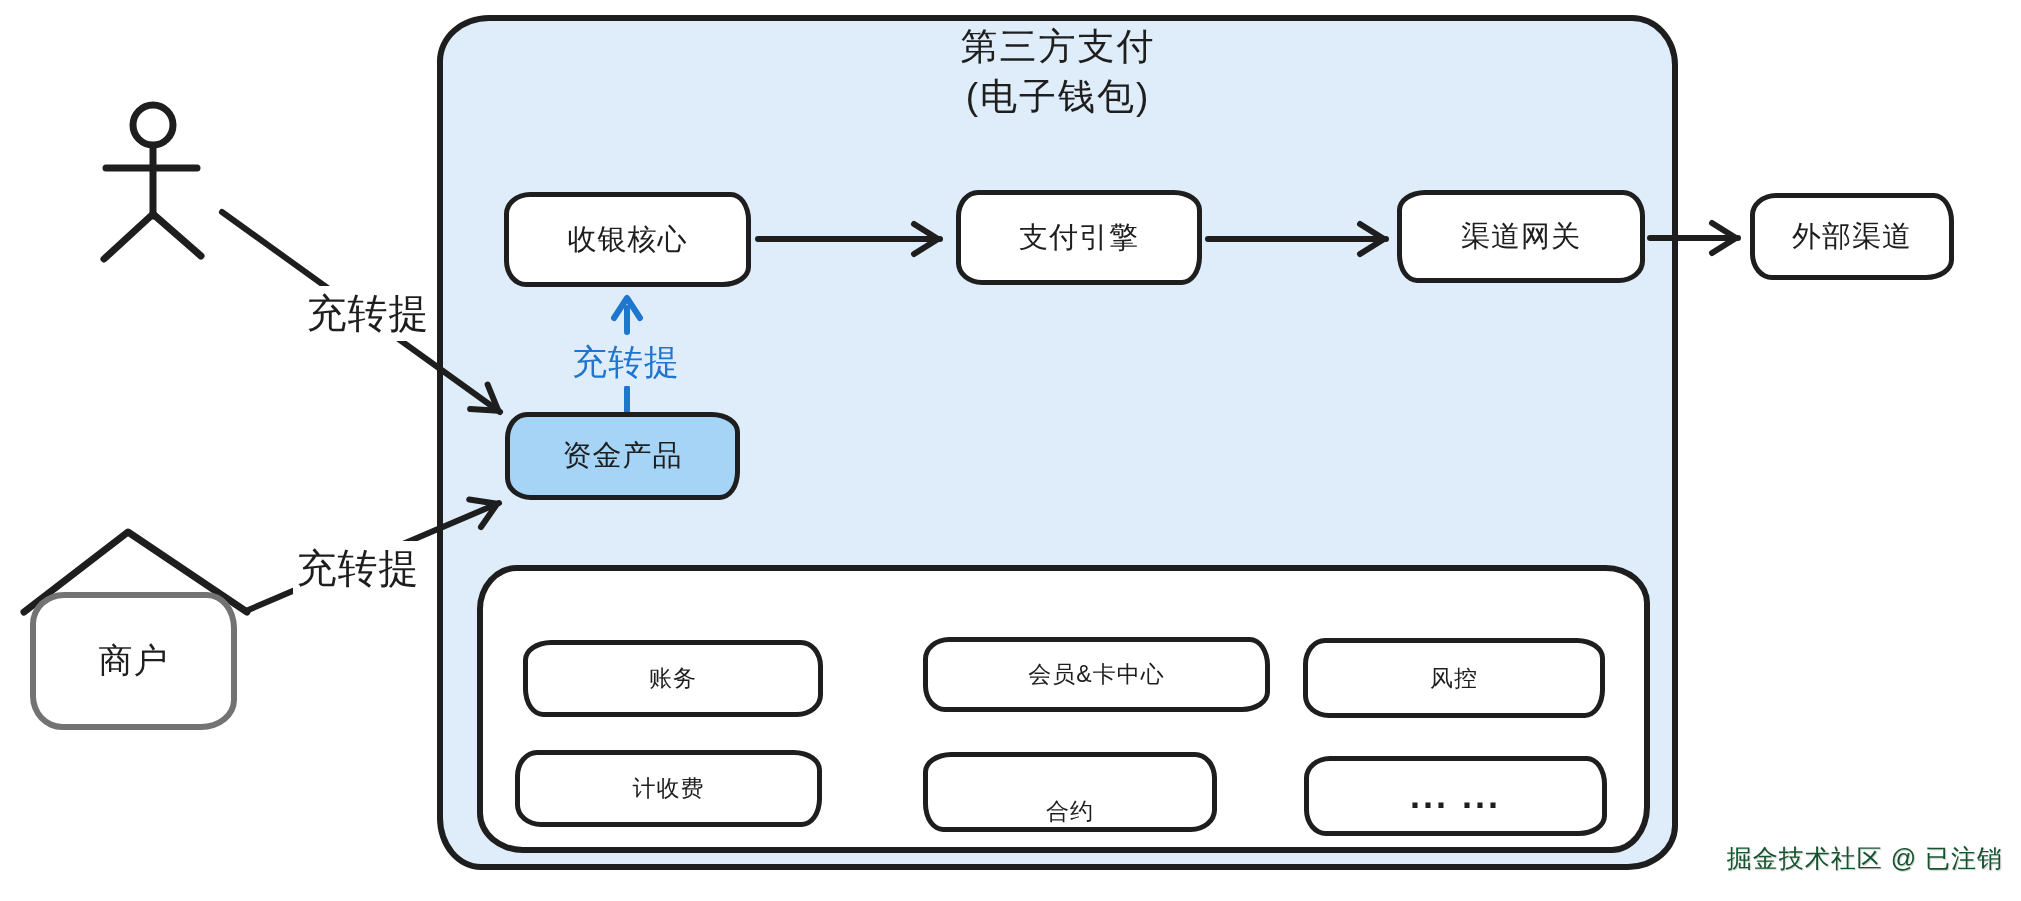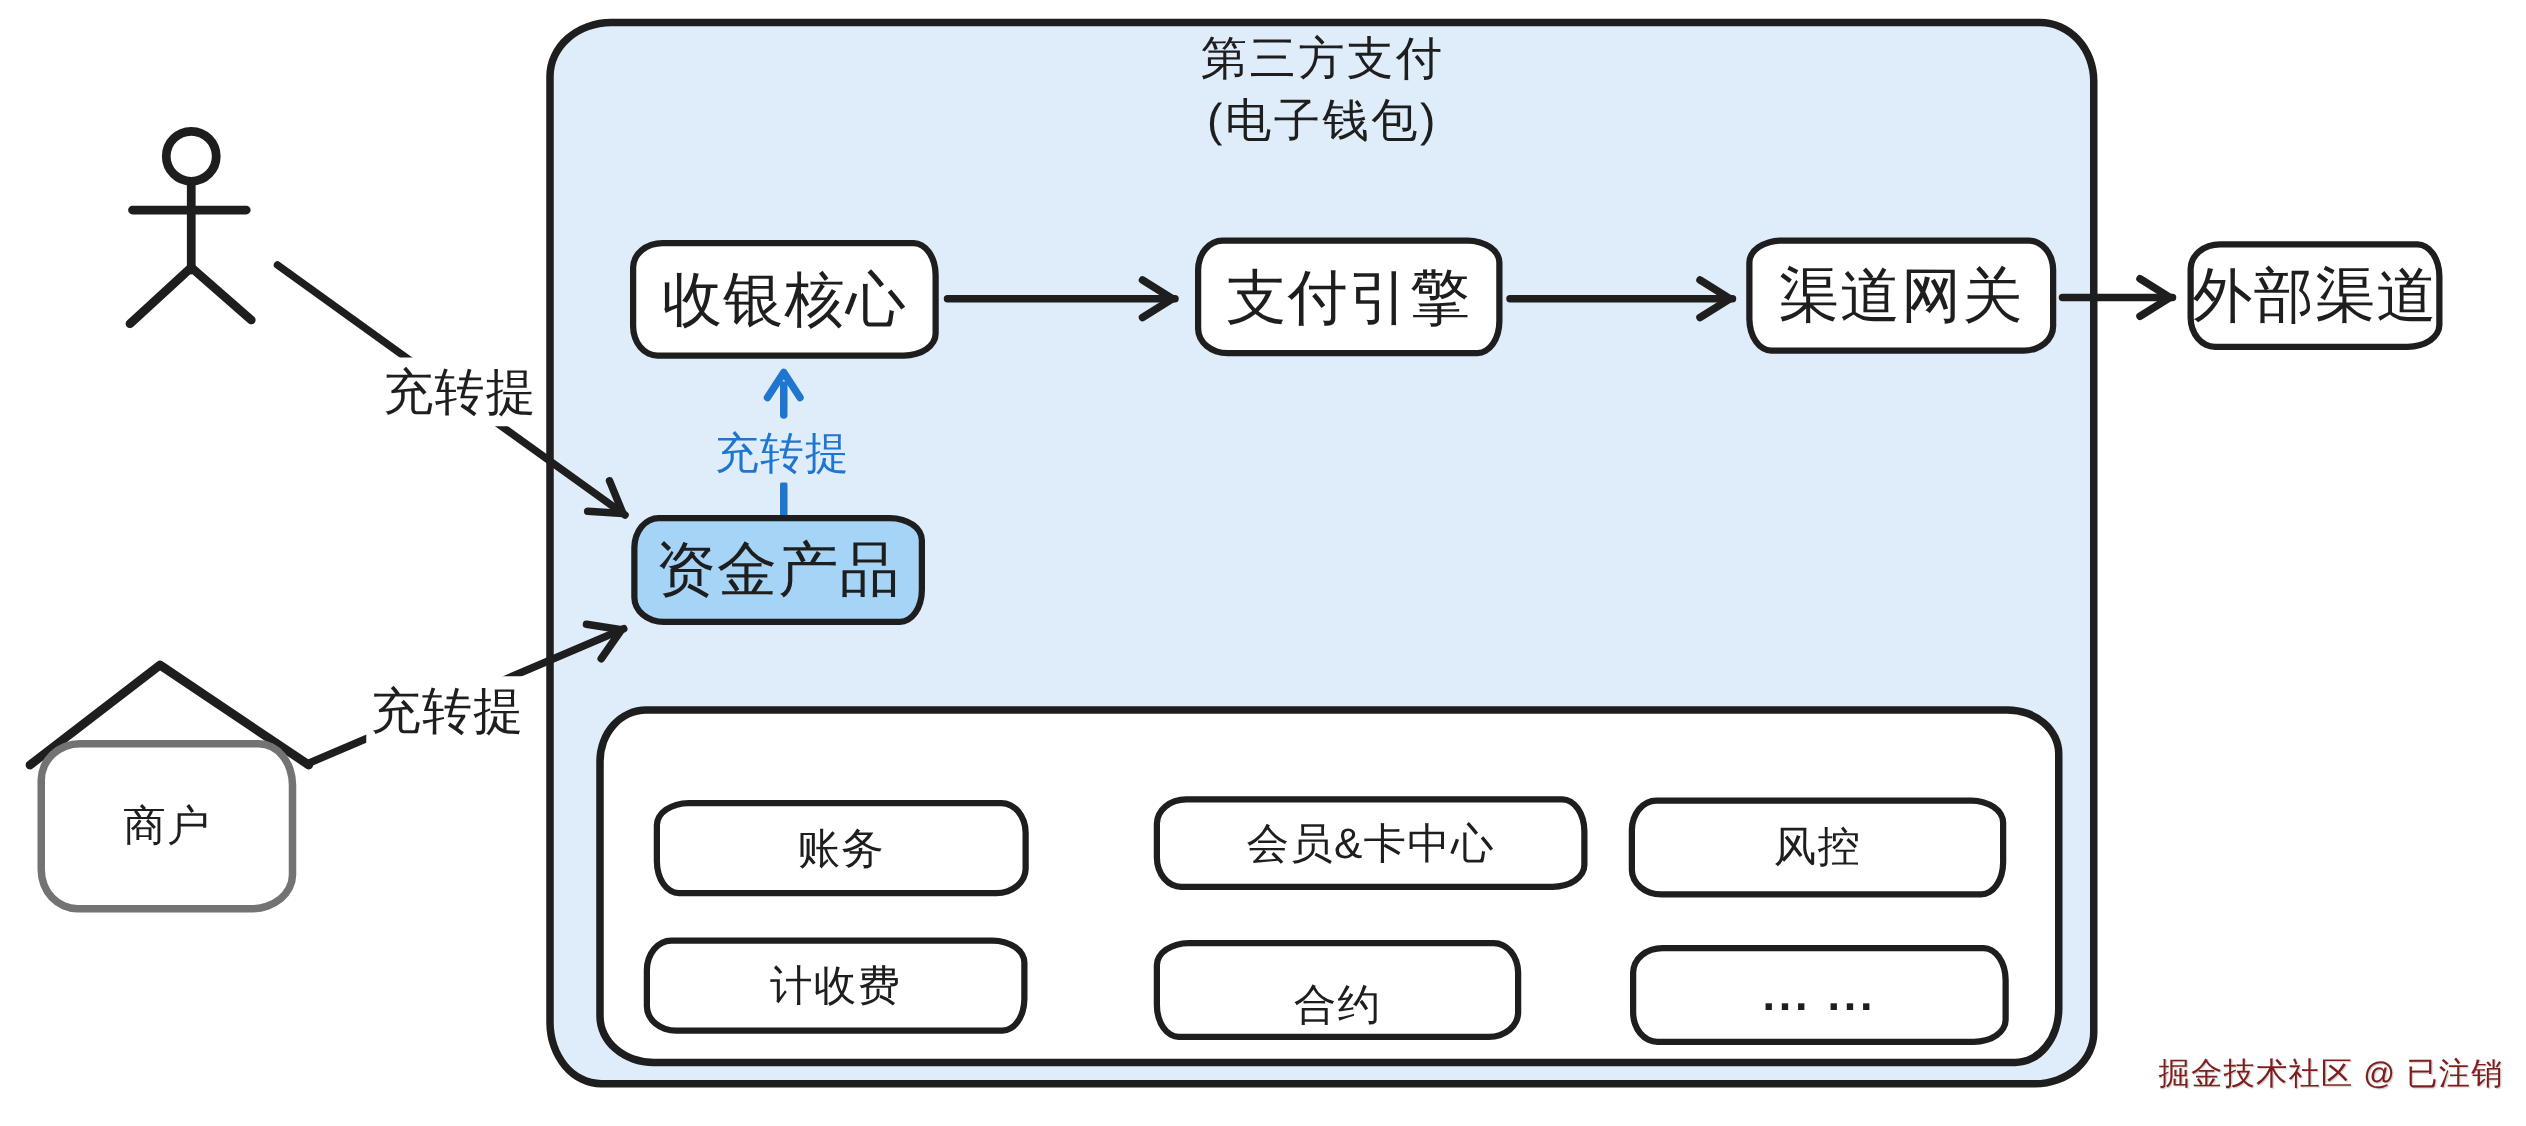--- a/index.html
+++ b/index.html
@@ -26,31 +26,31 @@
     background:#ffffff;
     border:6px solid #1e1e1e;
     border-radius:40px 44px 38px 46px / 44px 38px 46px 40px;
   }
 
   
   .node {
     display:flex; align-items:center; justify-content:center;
     background:#ffffff;
     border:5px solid #1e1e1e;
-    font-size:48px;
+    font-size:29px;
     letter-spacing:1px;
     white-space:nowrap;
   }
   .r1 { border-radius:26px 20px 28px 22px / 22px 28px 20px 26px; }
   .r2 { border-radius:22px 28px 20px 26px / 26px 20px 28px 22px; }
   .r3 { border-radius:28px 22px 26px 20px / 20px 26px 22px 28px; }
 
   .node-funds { background:#a5d4f7; }
 
-  .svc { font-size:34px; }
+  .svc { font-size:23px; }
   .svc-dots { font-weight:bold; letter-spacing:3px; font-size:36px; }
 
   .title {
     text-align:center; font-size:37px; line-height:1.35; letter-spacing:2px;
   }
   .inner-title {
     text-align:center; font-size:37px; letter-spacing:2px;
   }
 
   .edge-label {
@@ -65,21 +65,21 @@
   .house-body {
     background:#ffffff;
     border:6px solid #737373;
     border-radius:34px 30px 36px 32px / 32px 36px 30px 34px;
     display:flex; align-items:center; justify-content:center;
     font-size:34px; letter-spacing:1px;
   }
 
   .watermark {
     font-size:25px; letter-spacing:1px;
-    color:#7f1d1d;
+    color:#14532d;
     text-shadow:-1px -1px 0 #ffffff, 1px 1px 1px rgba(140,140,140,.45);
     white-space:nowrap;
   }
 </style>
 </head>
 <body>
 
 <div class="wrap">
 
   <div class="abs layer-bg container-outer" style="left:437px; top:15px; width:1241px; height:855px;"></div>

